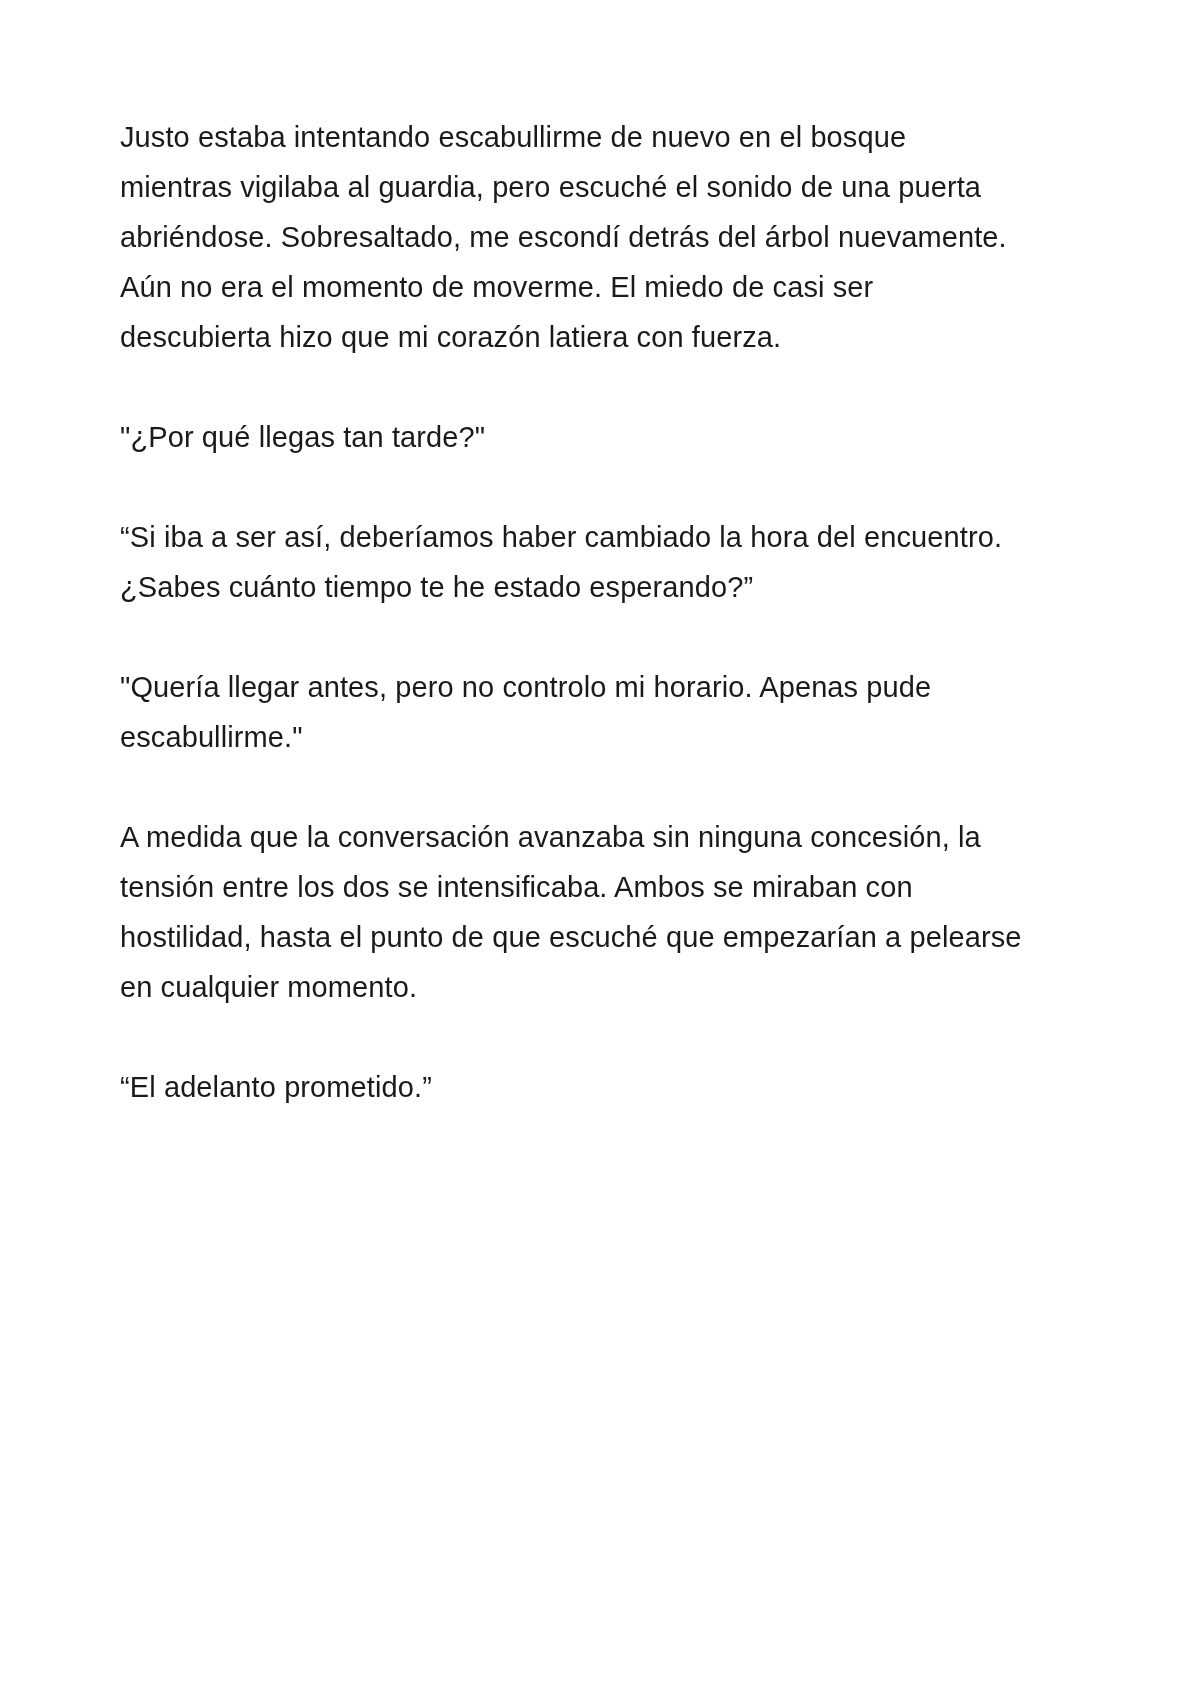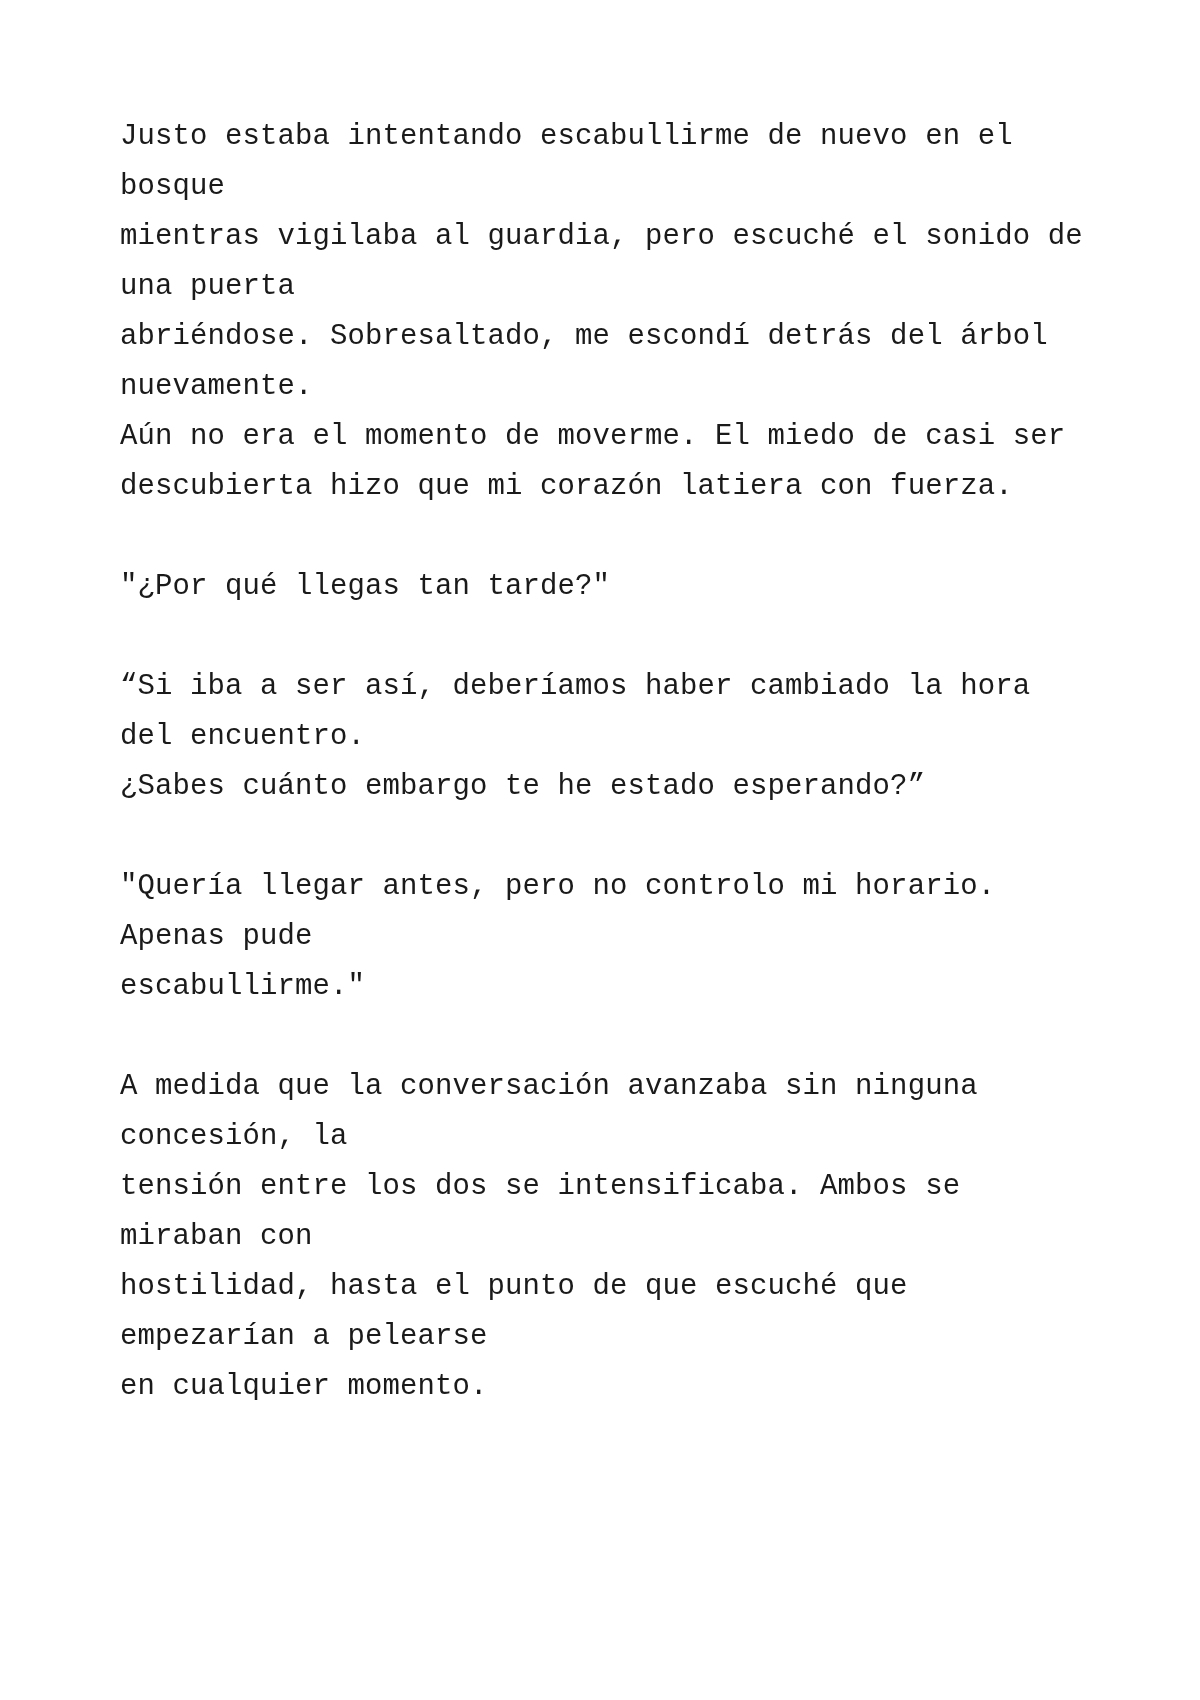--- a/index.html
+++ b/index.html
@@ -11,21 +11,21 @@
       width: 1200px;
       height: 1700px;
       overflow: hidden;
       position: relative;
     }
     .page {
       position: absolute;
       left: 120px;
       top: 112px;
       width: 970px;
-      font-family: Liberation Mono, monospace;
+      font-family: Liberation Sans, sans-serif;
       font-size: 29px;
       line-height: 50px;
       color: #1a1a1a;
       letter-spacing: 0.1px;
     }
     .para {
       margin: 0 0 50px 0;
       white-space: pre-line;
     }
   </style>
@@ -33,20 +33,21 @@
 <body>
 
 <div class="page">
   <p class="para">Justo estaba intentando escabullirme de nuevo en el bosque
 mientras vigilaba al guardia, pero escuché el sonido de una puerta
 abriéndose. Sobresaltado, me escondí detrás del árbol nuevamente.
 Aún no era el momento de moverme. El miedo de casi ser
 descubierta hizo que mi corazón latiera con fuerza.</p>
   <p class="para">"¿Por qué llegas tan tarde?"</p>
   <p class="para">“Si iba a ser así, deberíamos haber cambiado la hora del encuentro.
-¿Sabes cuánto embargo te he estado esperando?”</p>
+¿Sabes cuánto tiempo te he estado esperando?”</p>
   <p class="para">"Quería llegar antes, pero no controlo mi horario. Apenas pude
 escabullirme."</p>
   <p class="para">A medida que la conversación avanzaba sin ninguna concesión, la
 tensión entre los dos se intensificaba. Ambos se miraban con
 hostilidad, hasta el punto de que escuché que empezarían a pelearse
 en cualquier momento.</p>
+  <p class="para">“El adelanto prometido.”</p>
 </div>
 
 </body></html>

